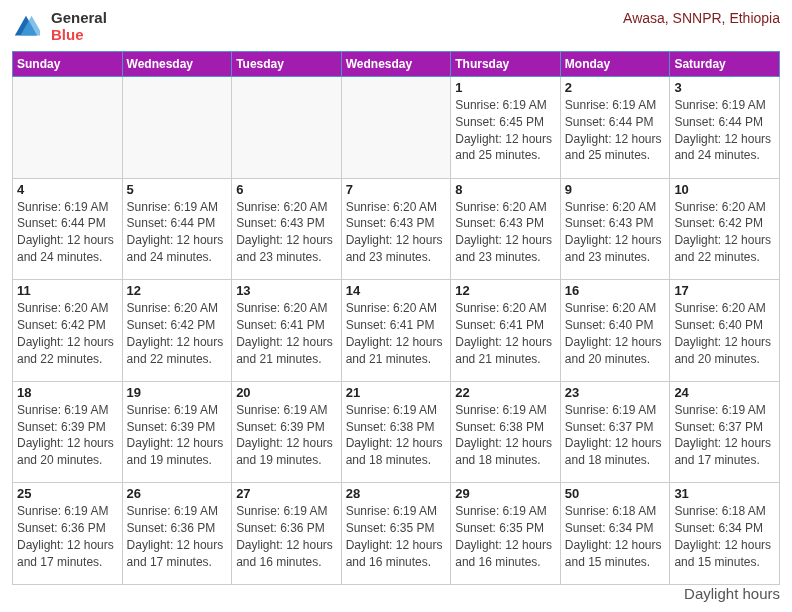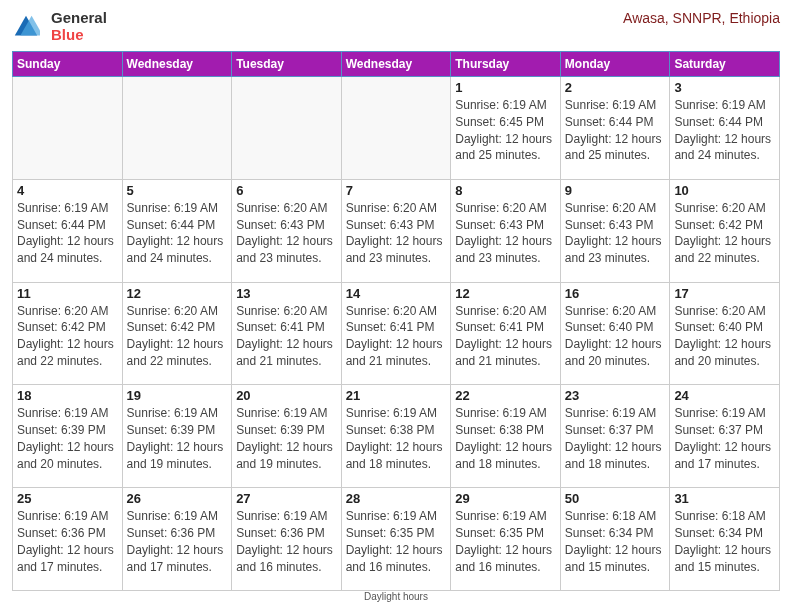--- a/index.html
+++ b/index.html
@@ -93,23 +93,23 @@
       color: #222;
       display: block;
       margin-bottom: 2px;
     }
     .day-info {
       font-size: 12px;
       color: #444;
       line-height: 1.4;
     }
     .footer {
-      font-size: 10px;
+      font-size: 15px;
       color: #555;
-      text-align: center;
+      text-align: right;
     }
     tr.week-row td { height: 82px; }
   </style>
 </head>
 <body>
 
 <div class="page">
   <div class="header">
     <div class="logo">
       <svg class="logo-icon" viewBox="0 0 40 40">

